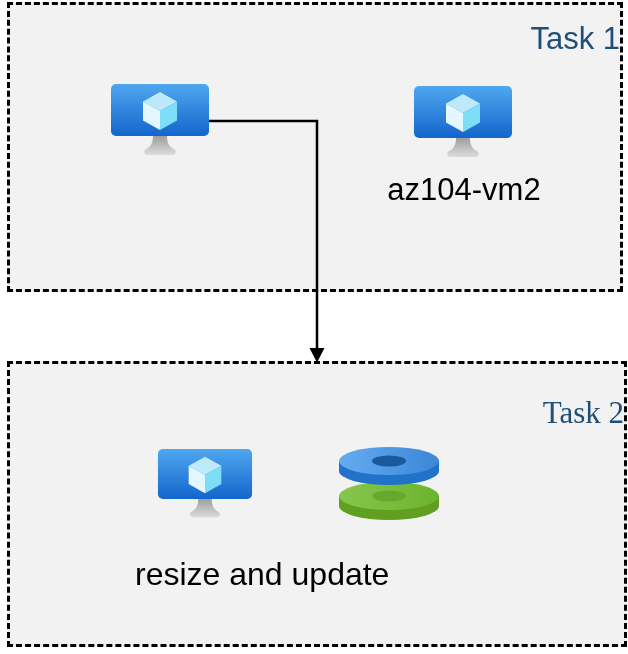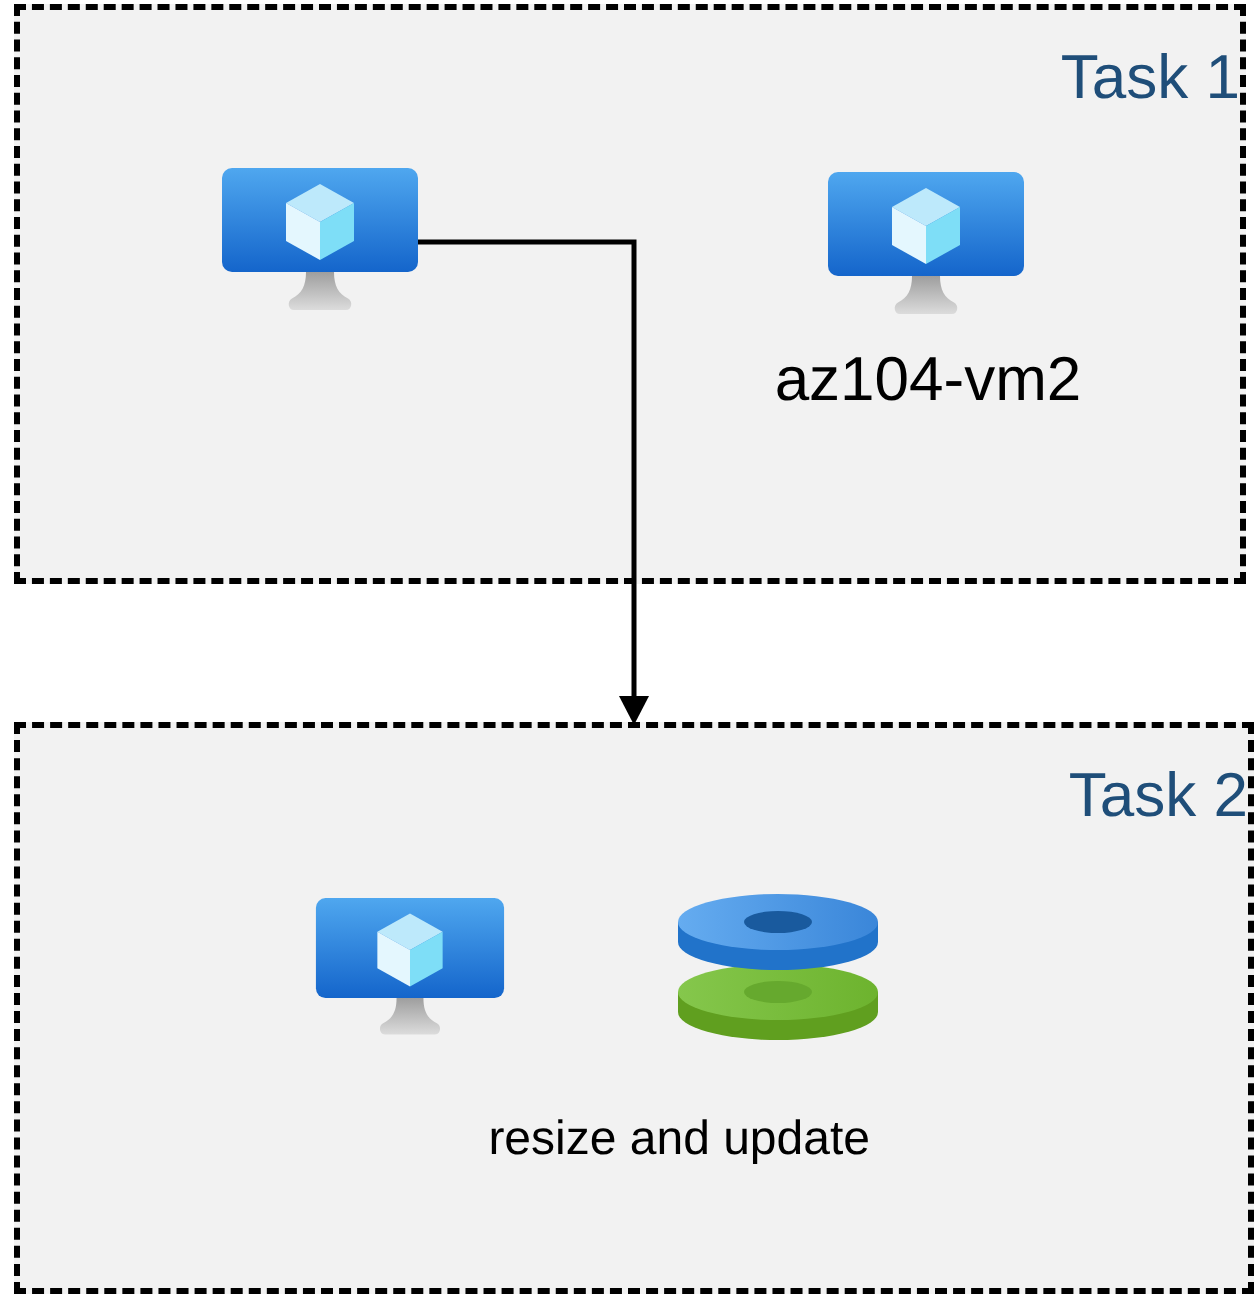--- a/index.html
+++ b/index.html
@@ -12,29 +12,29 @@
     background:var(--box-fill,#f2f2f2);
     border:3px dashed var(--box-border,#000000);
   }
   #task1-box{left:7px;top:2px;width:616px;height:290px;}
   #task2-box{left:7px;top:361px;width:620px;height:286px;}
   .box-title{
     position:absolute;left:0;width:100%;text-align:right;
     font-size:31px;color:var(--title-color,#1f4e79);
   }
   #task1-box .box-title{top:16px;}
-  #task2-box .box-title{top:16px;}
+  #task2-box .box-title{top:31px;font-family:Liberation Serif, serif;}
   .icon{position:absolute;}
   .vm-label{
     position:absolute;width:240px;text-align:center;
     font-size:31px;line-height:40px;color:var(--label-color,#000000);
   }
   .caption{
-    position:absolute;width:300px;text-align:right;
-    font-size:24px;color:var(--label-color,#000000);
+    position:absolute;width:300px;text-align:left;
+    font-size:32px;color:var(--label-color,#000000);
   }
   #connector{position:absolute;left:0;top:0;pointer-events:none;}
 </style>
 </head>
 <body>
 
 <svg width="0" height="0" style="position:absolute" aria-hidden="true">
   <defs>
     <linearGradient id="vmScreenGrad" x1="0" y1="0" x2="0" y2="1">
       <stop offset="0" stop-color="#4fa7ef"></stop>

